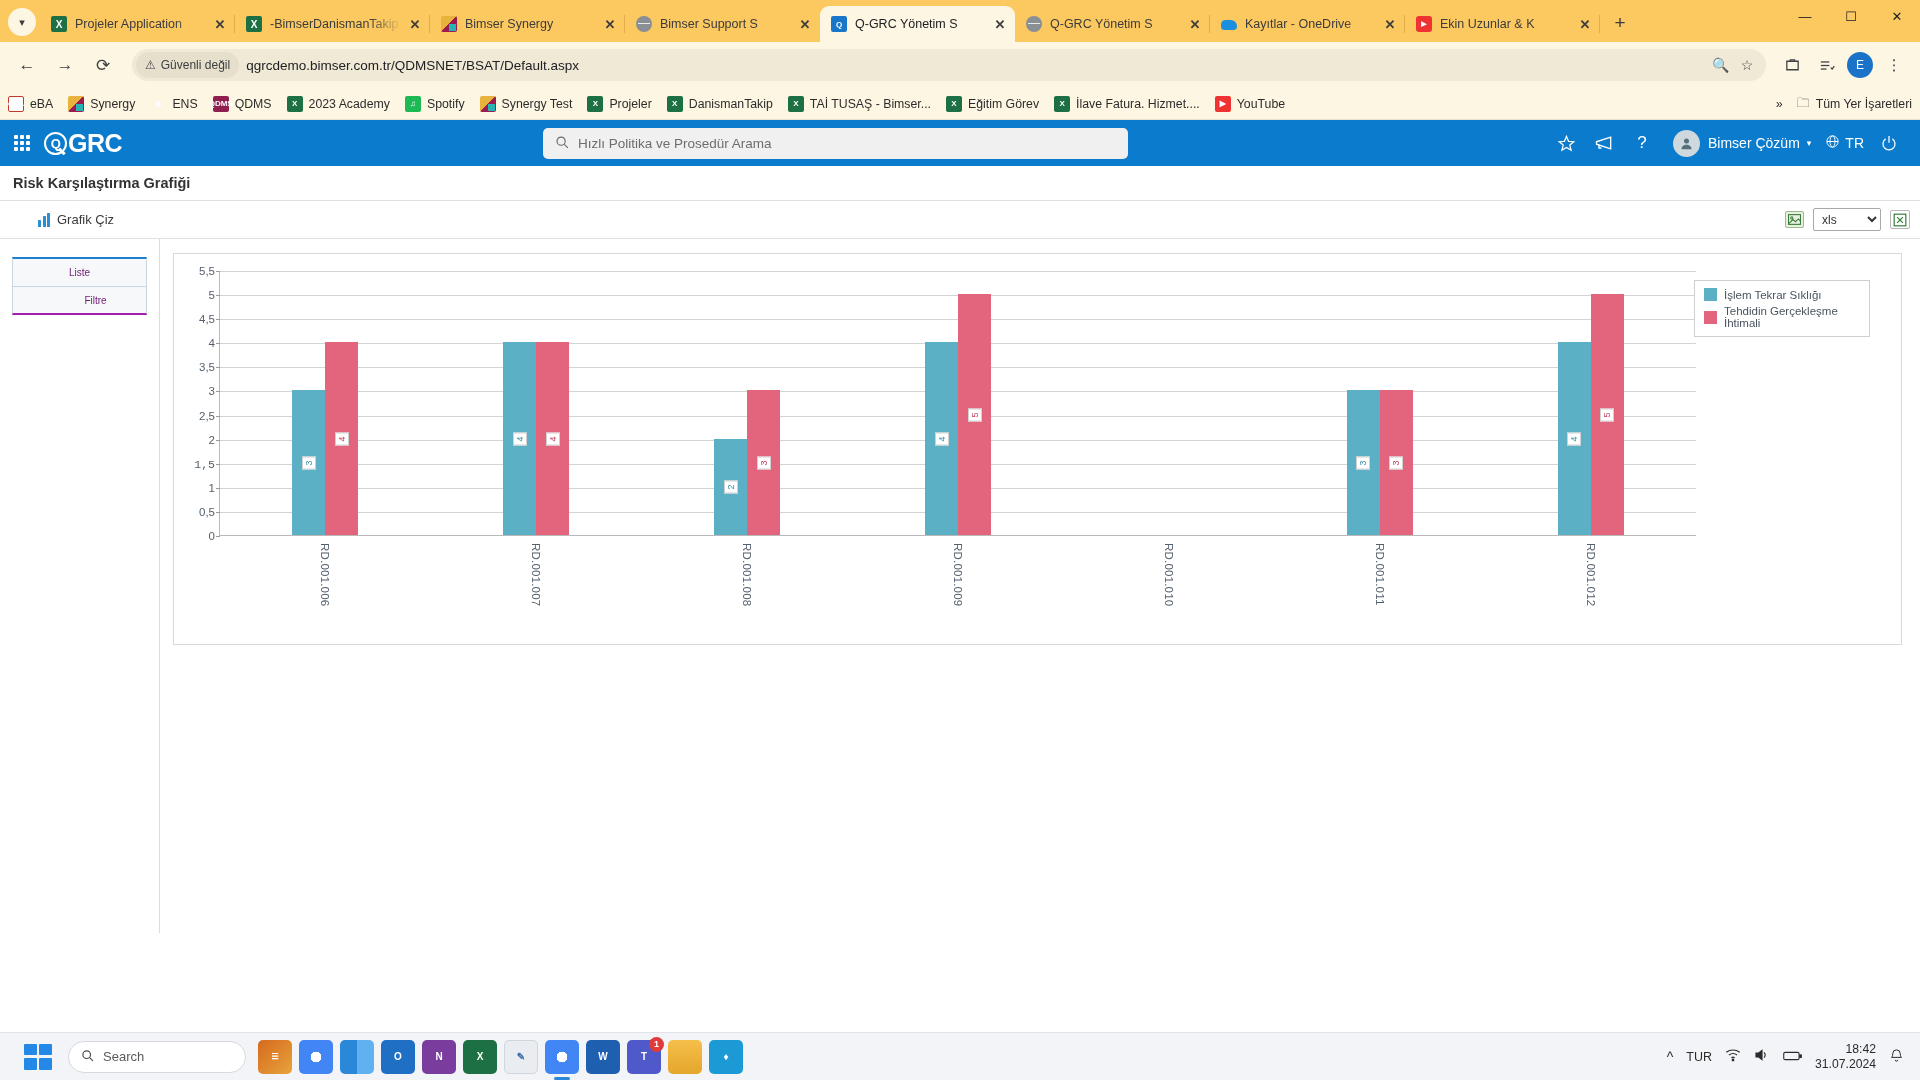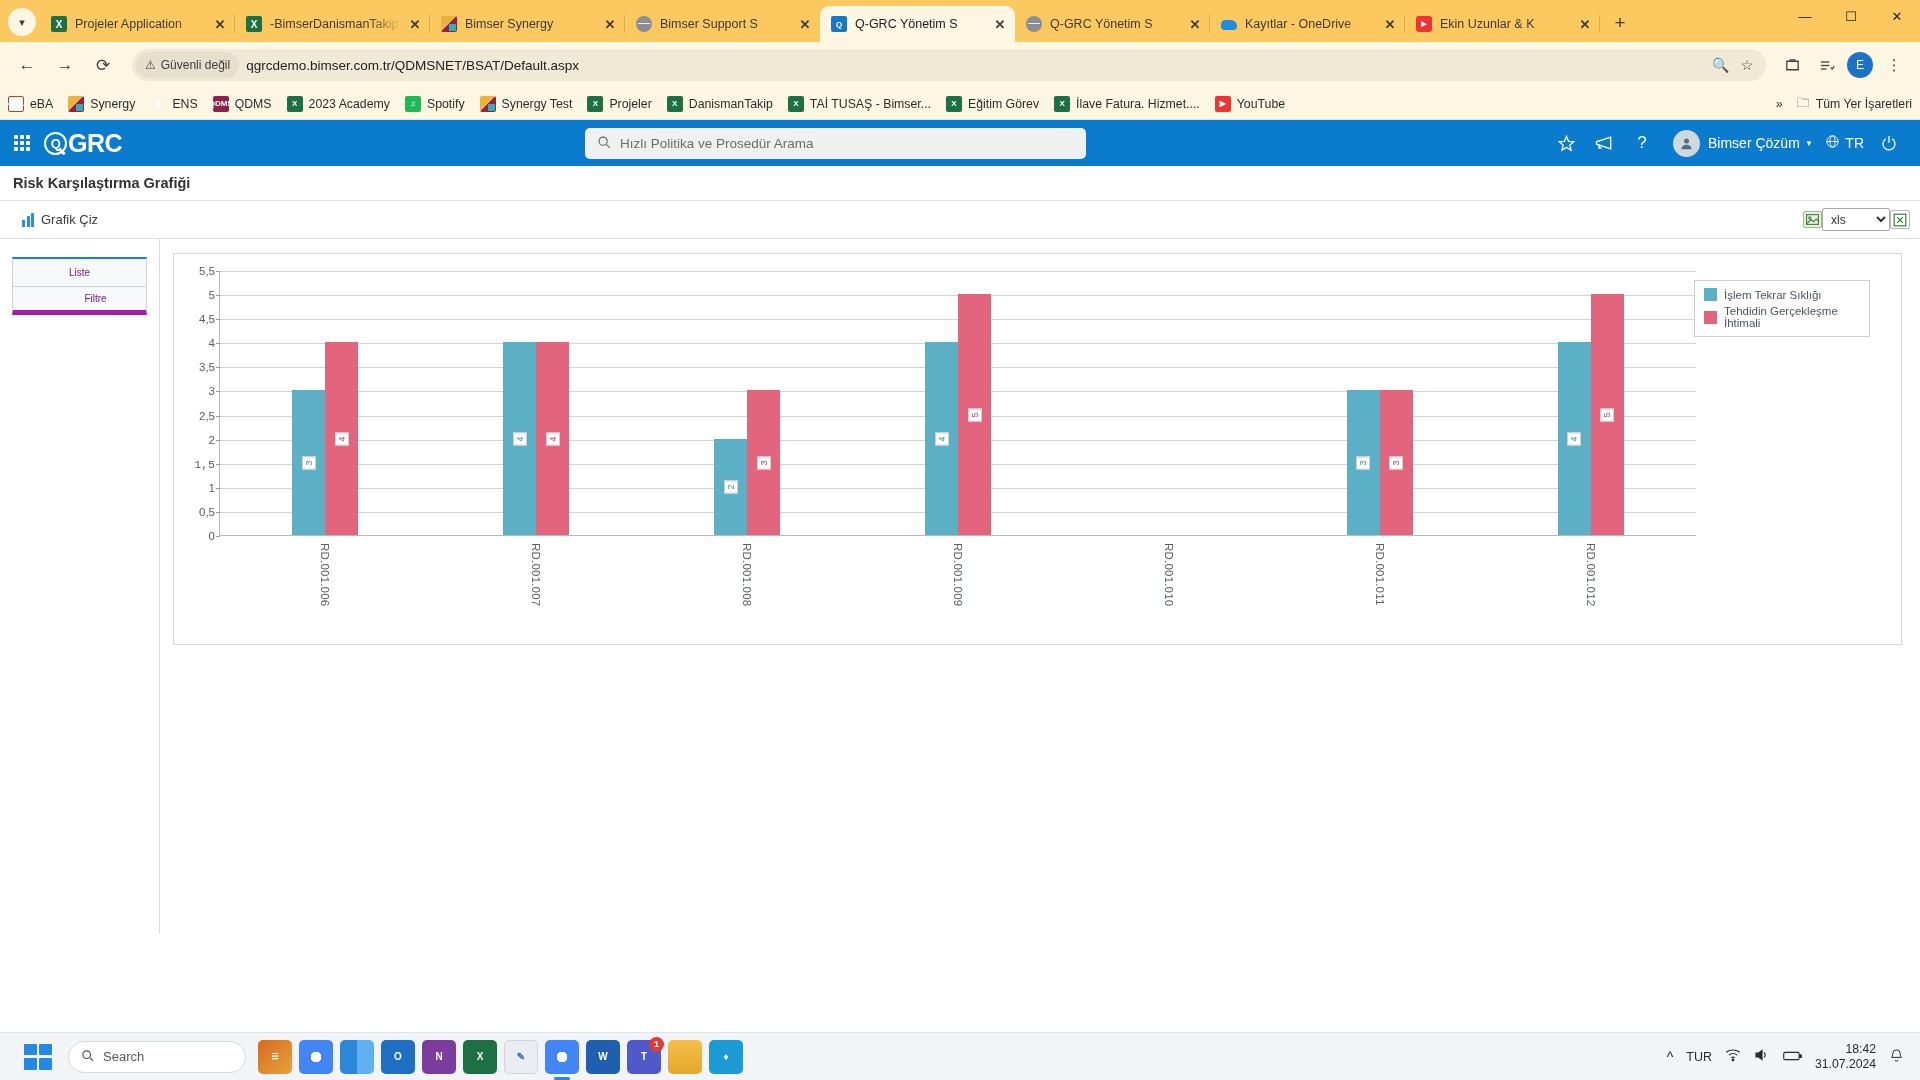--- a/index.html
+++ b/index.html
@@ -233,21 +233,21 @@
   .brand .qmark {
     width: 23px; height: 23px; border: 2.5px solid #fff; border-radius: 50%;
     display: inline-flex; align-items: center; justify-content: center;
     font-size: 13px; margin-right: 1px; position: relative;
   }
   .brand .qmark::after {
     content: ""; position: absolute; right: -1px; bottom: 0px;
     width: 8px; height: 2.5px; background: #fff; transform: rotate(45deg);
   }
   .app-search {
-    width: 501px;
+    width: 585px;
     height: 31px;
     background: #f0f0f0;
     border-radius: 5px;
     display: flex; align-items: center;
     padding: 0 12px;
     margin: 0 auto;
     flex: 0 0 auto;
   }
   .app-search .mag { color: #6b6b6b; font-size: 14px; margin-right: 9px; }
   .app-search input {
@@ -286,32 +286,32 @@
     padding-left: 13px;
     font-size: 14.5px; font-weight: bold; color: #333;
   }
 
   
   .actionbar {
     height: 38px;
     background: #fff;
     border-bottom: 1px solid #e2e2e2;
     display: flex; align-items: center;
-    padding: 0 10px 0 22px;
+    padding: 0 10px 0 38px;
   }
   .act-btn { display: flex; align-items: center; font-size: 13px; color: #3a3a3a; }
   .bars-icon {
     display: inline-flex; align-items: flex-end; gap: 1.5px;
     height: 14px; margin-right: 7px;
   }
   .bars-icon i { width: 3px; background: #2b8fd4; display: block; border-radius: 0.5px; }
   .bars-icon i:nth-child(1) { height: 7px; }
   .bars-icon i:nth-child(2) { height: 11px; }
   .bars-icon i:nth-child(3) { height: 14px; }
-  .act-right { margin-left: auto; display: flex; align-items: center; gap: 0; }
+  .act-right { margin-left: auto; display: flex; align-items: center; gap: 9px; }
   .xls-icon {
     width: 19px; height: 17px; border-radius: 2px;
     background: #e8f0e0; border: 1px solid #9db88c;
     display: flex; align-items: center; justify-content: center;
     font-size: 9px; color: #3a7d3a;
   }
   .xls-select {
     width: 68px; height: 23px;
     border: 1px solid #a9a9a9; border-radius: 2px;
     background: #fff; font-size: 12px; color: #333;
@@ -341,21 +341,21 @@
   .side-btn {
     height: 29px;
     display: flex; align-items: center; justify-content: center;
     font-size: 10px;
     border: 1px solid #c9d6e2;
     border-bottom: none;
     background: #f6f8fa;
     color: #701a75;
   }
   .side-btn.first { border-top: 2px solid #1b7fd4; }
-  .side-btn.last { border-bottom: 5px solid #a21caf; padding-left: 32px; }
+  .side-btn.last { border-bottom: 2px solid #a21caf; padding-left: 32px; }
 
   .main {
     flex: 1 1 auto;
     padding: 14px 18px 0 13px;
     min-width: 0;
   }
   .chart-panel {
     border: 1px solid #d8d8d8;
     background: #fff;
     height: 392px;

